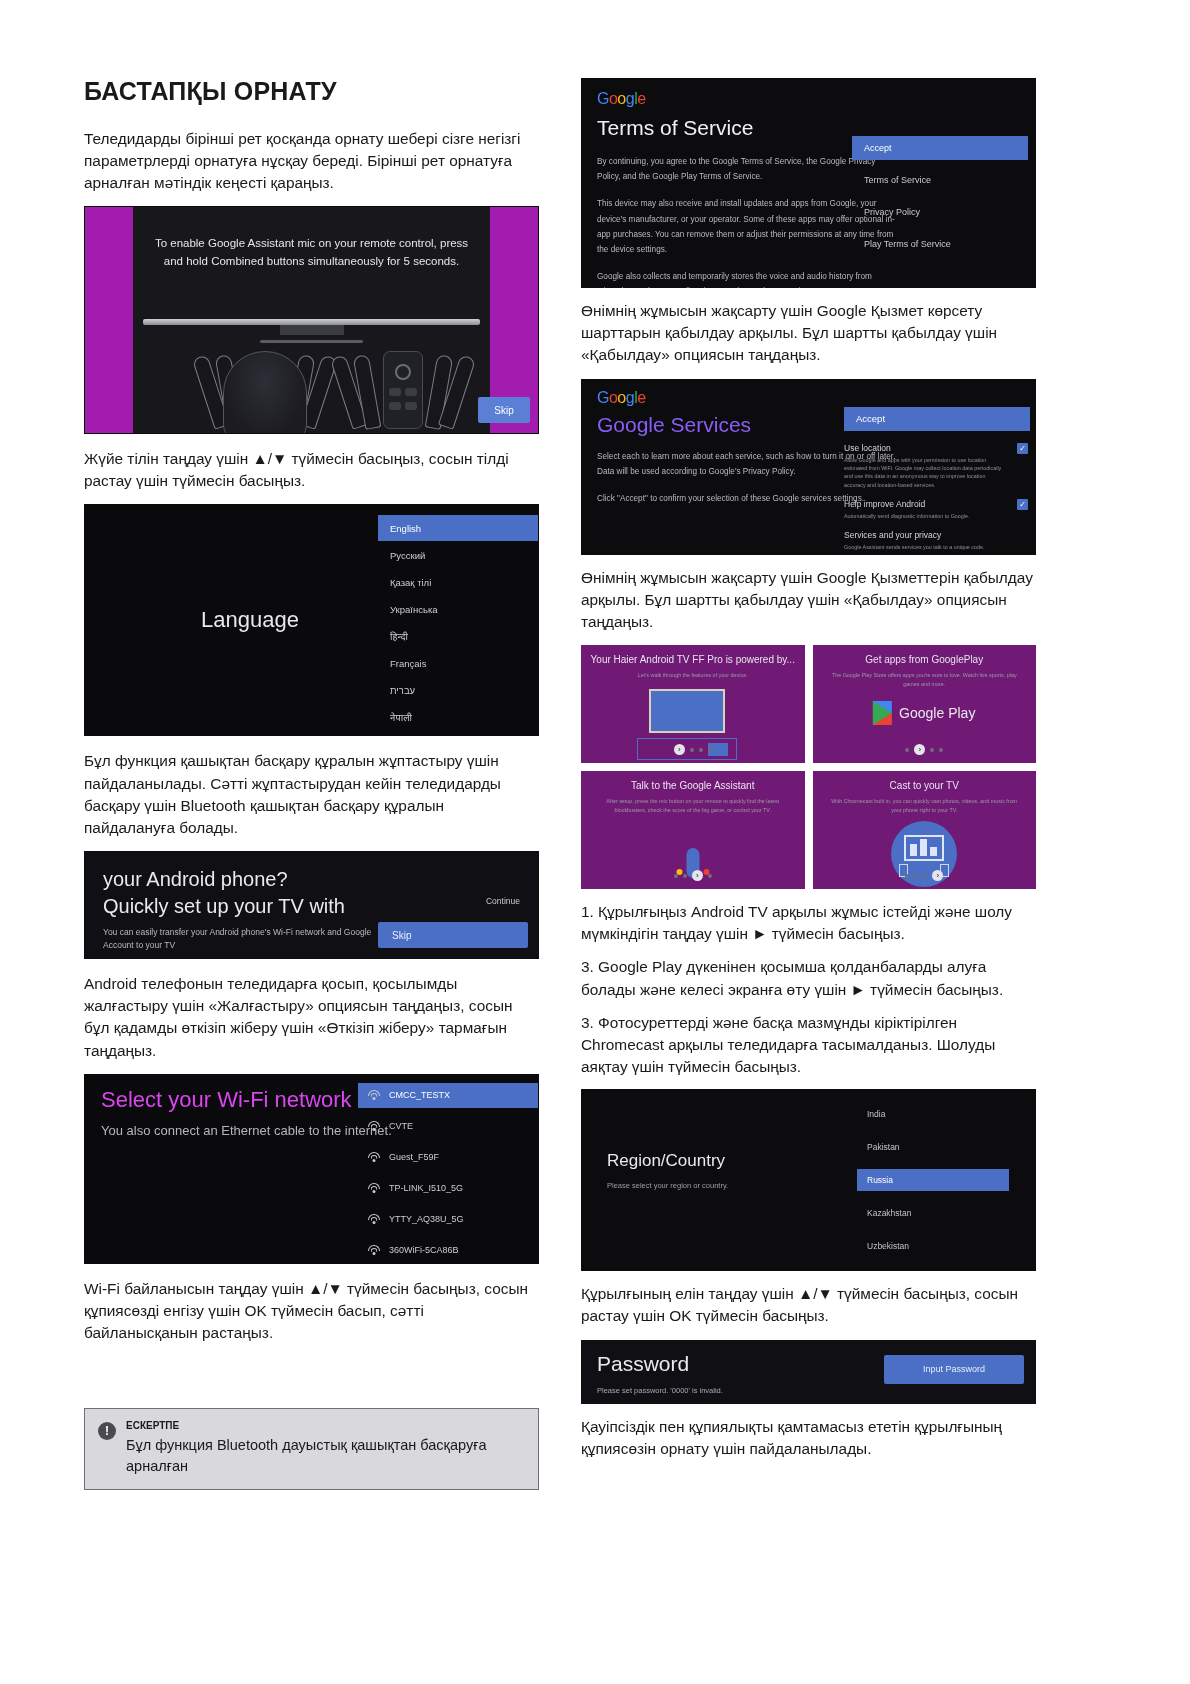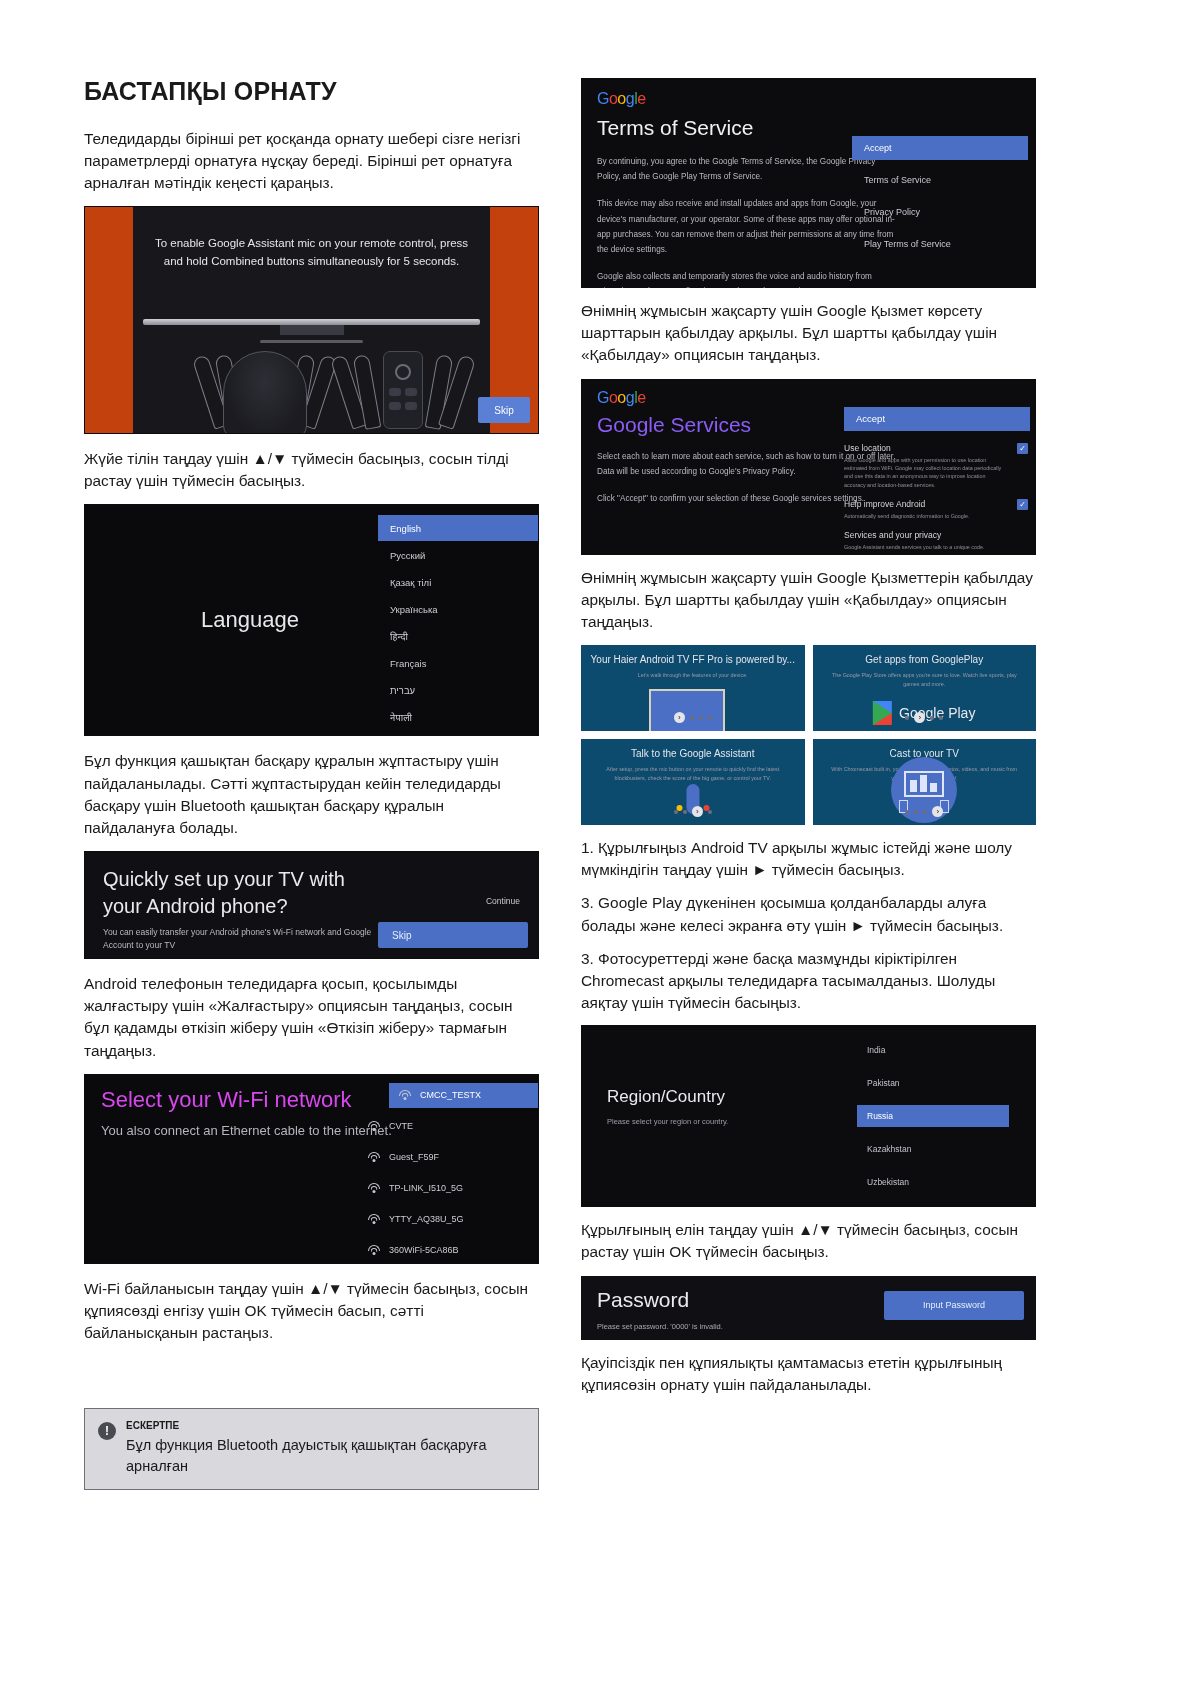--- a/index.html
+++ b/index.html
@@ -27,21 +27,21 @@
   .gapafter { margin-bottom:14px; }
 
   
   .shot {
     position:relative; width:100%; background:#0c0c0e;
     overflow:hidden; margin:6px 0 14px 0;
     border:1px solid #0c0c0e;
   }
 
   
-  .shot1 { height:228px; background:#c2410c; }
+  .shot1 { height:228px; background:#a21caf; }
   .shot1 .band {
     position:absolute; left:48px; right:48px; top:0; bottom:0; background:#18181c;
   }
   .shot1 .txt {
     position:absolute; left:0; right:0; top:28px; text-align:center;
     color:#e7e7ea; font-size:11.5px; line-height:1.55; padding:0 60px;
   }
   .shot1 .tvbar {
     position:absolute; left:58px; right:58px; top:112px; height:6px;
     background:linear-gradient(#cfcfd4,#8d8d95); border-radius:2px;
@@ -126,21 +126,21 @@
     position:absolute; left:16px; top:12px; color:#d946ef; font-size:22px; font-weight:400;
   }
   .shot4 .sub {
     position:absolute; left:16px; top:48px; color:#b5b5bd; font-size:13px;
   }
   .shot4 .wlist { position:absolute; right:0; top:8px; width:180px; }
   .shot4 .witem {
     height:25px; display:flex; align-items:center; padding-left:10px; gap:9px;
     color:#cdcdd3; font-size:9px; margin-bottom:6px;
   }
-  .shot4 .witem.sel { background:#4a6fc4; color:#fff;margin-left:31px; }
+  .shot4 .witem.sel { background:#4a6fc4; color:#fff; }
   .wifi-ic { width:12px; height:10px; position:relative; flex:0 0 12px; }
   .wifi-ic i {
     position:absolute; left:50%; transform:translateX(-50%);
     border:1.4px solid #c9c9d2; border-bottom:none;
     border-radius:50% 50% 0 0 / 100% 100% 0 0;
   }
   .wifi-ic i:nth-child(1){ width:12px; height:6px; top:0; }
   .wifi-ic i:nth-child(2){ width:7px; height:4px; top:3px; }
   .wifi-ic i:nth-child(3){
     width:3px; height:3px; top:7px; background:#c9c9d2; border:none; border-radius:50%;
@@ -185,21 +185,21 @@
   .gsv .sh { color:#d6d6dc; font-size:8.5px; margin-bottom:3px; }
   .gsv .sb { color:#8e8e98; font-size:5.4px; line-height:1.55; }
   .gsv .chk {
     position:absolute; right:2px; top:0; width:11px; height:11px;
     background:#4a6fc4; border-radius:1px; color:#fff; font-size:8px;
     display:flex; align-items:center; justify-content:center;
   }
 
   
   .grid4 { display:grid; grid-template-columns:1fr 1fr; gap:8px; margin-bottom:12px; }
-  .card { position:relative; background:#0c4a6e; height:86px; overflow:hidden; }
+  .card { position:relative; background:#701a75; height:118px; overflow:hidden; }
   .card .ch { position:absolute; left:0; right:0; top:9px; text-align:center;
               color:#e6e6eb; font-size:10px; padding:0 8px; }
   .card .cp { position:absolute; left:0; right:0; top:26px; text-align:center;
               color:#9a9aa4; font-size:5.4px; line-height:1.6; padding:0 14px; }
   .dots { position:absolute; left:0; right:0; bottom:8px; display:flex;
           align-items:center; justify-content:center; gap:5px; }
   .dots .d { width:4px; height:4px; border-radius:50%; background:#6e6e78; }
   .dots .a { width:11px; height:11px; border-radius:50%; background:#e4e4e9;
              color:#17171b; font-size:8px; display:flex; align-items:center; justify-content:center; }
 
@@ -310,22 +310,22 @@
           <div class="litem">עברית</div>
           <div class="litem">नेपाली</div>
           <div class="litem">ଓଡ଼ିଆ</div>
         </div>
       </div>
 
       <p class="body gapafter">Бұл функция қашықтан басқару құралын жұптастыру үшін пайдаланылады. Сәтті жұптастырудан кейін теледидарды басқару үшін Bluetooth қашықтан басқару құралын пайдалануға болады.</p>
 
       <div class="shot shot3">
         <div class="h">
+          <div>your Android phone?</div>
           <div>Quickly set up your TV with</div>
-          <div>your Android phone?</div>
         </div>
         <div class="sub">
           <div>You can easily transfer your Android phone's Wi-Fi network and Google</div>
           <div>Account to your TV</div>
         </div>
         <div class="cont">Continue</div>
         <div class="skipbtn">Skip</div>
       </div>
 
       <p class="body">Android телефонын теледидарға қосып, қосылымды жалғастыру үшін «Жалғастыру» опциясын таңдаңыз, сосын бұл қадамды өткізіп жіберу үшін «Өткізіп жіберу» тармағын таңдаңыз.</p>

